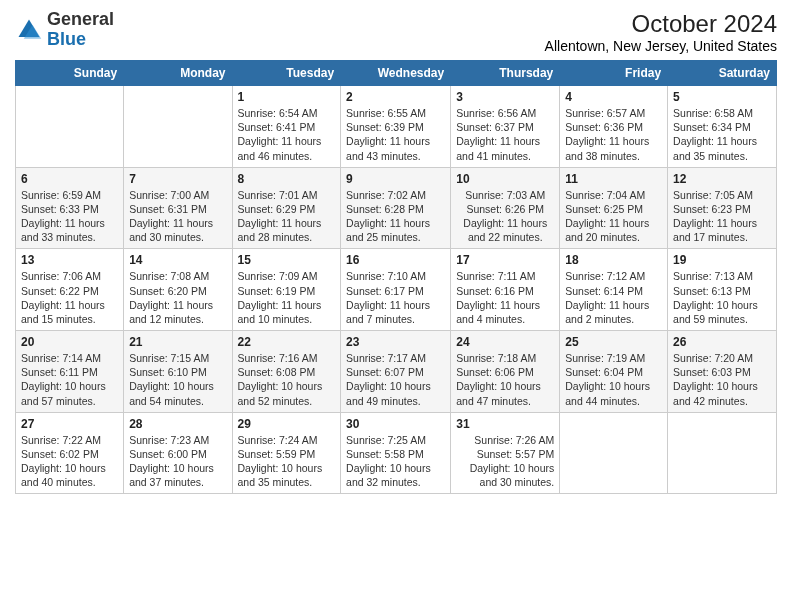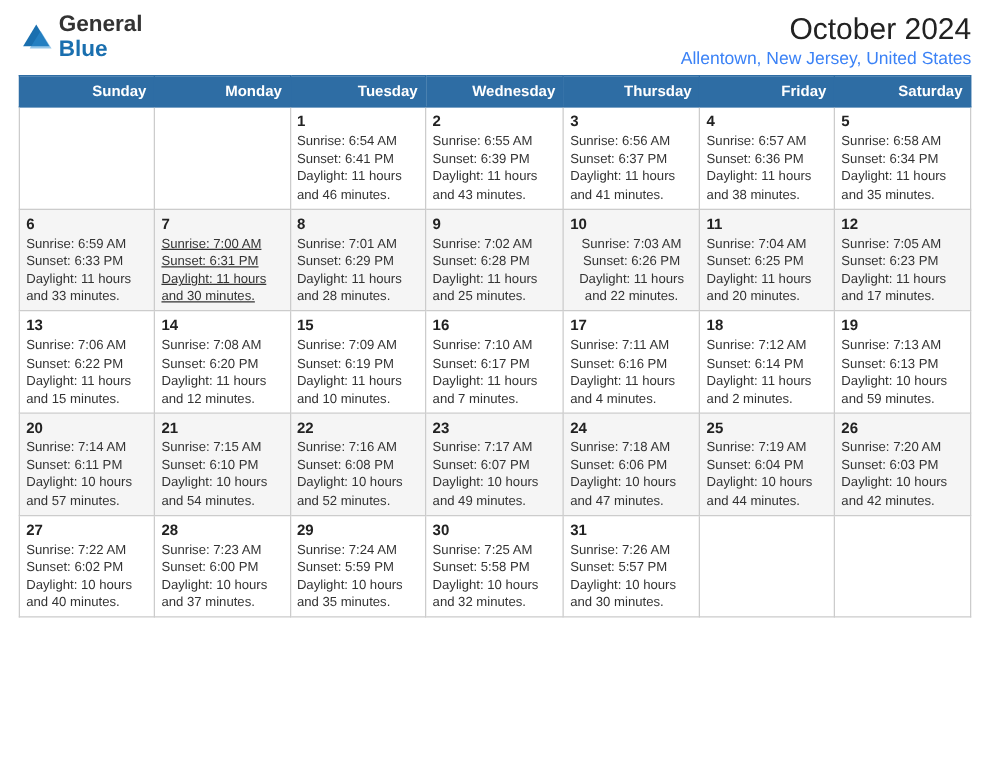--- a/index.html
+++ b/index.html
@@ -41,21 +41,21 @@
     .title-block {
       text-align: right;
     }
     .month-title {
       font-size: 24px;
       font-weight: normal;
       color: #222;
     }
     .location {
       font-size: 14px;
-      color: #3b82f6;
+      color: #000000;
     }
     .calendar {
       width: 100%;
       border-collapse: collapse;
       font-size: 11px;
     }
     .calendar th {
       background: #2e6da4;
       color: #fff;
       text-align: right;
@@ -165,21 +165,21 @@
         </tr>
         <tr>
           <td>
             <span class="day-number">6</span>
             <div class="day-info" style="white-space: pre-line;">Sunrise: 6:59 AM
 Sunset: 6:33 PM
 Daylight: 11 hours and 33 minutes.</div>
           </td>
           <td>
             <span class="day-number">7</span>
-            <div class="day-info" style="white-space: pre-line; text-decoration: underline;">Sunrise: 7:00 AM
+            <div class="day-info" style="white-space: pre-line;">Sunrise: 7:00 AM
 Sunset: 6:31 PM
 Daylight: 11 hours and 30 minutes.</div>
           </td>
           <td>
             <span class="day-number">8</span>
             <div class="day-info" style="white-space: pre-line;">Sunrise: 7:01 AM
 Sunset: 6:29 PM
 Daylight: 11 hours and 28 minutes.</div>
           </td>
           <td>
@@ -315,21 +315,21 @@
 Daylight: 10 hours and 35 minutes.</div>
           </td>
           <td>
             <span class="day-number">30</span>
             <div class="day-info" style="white-space: pre-line;">Sunrise: 7:25 AM
 Sunset: 5:58 PM
 Daylight: 10 hours and 32 minutes.</div>
           </td>
           <td>
             <span class="day-number">31</span>
-            <div class="day-info" style="white-space: pre-line;">Sunrise: 7:26 AM
+            <div class="day-info" style="white-space: pre-line; text-align: right;">Sunrise: 7:26 AM
 Sunset: 5:57 PM
 Daylight: 10 hours and 30 minutes.</div>
           </td>
           <td class="empty-cell"></td>
           <td class="empty-cell"></td>
         </tr>
       </tbody>
   </table>
 </div>
 

